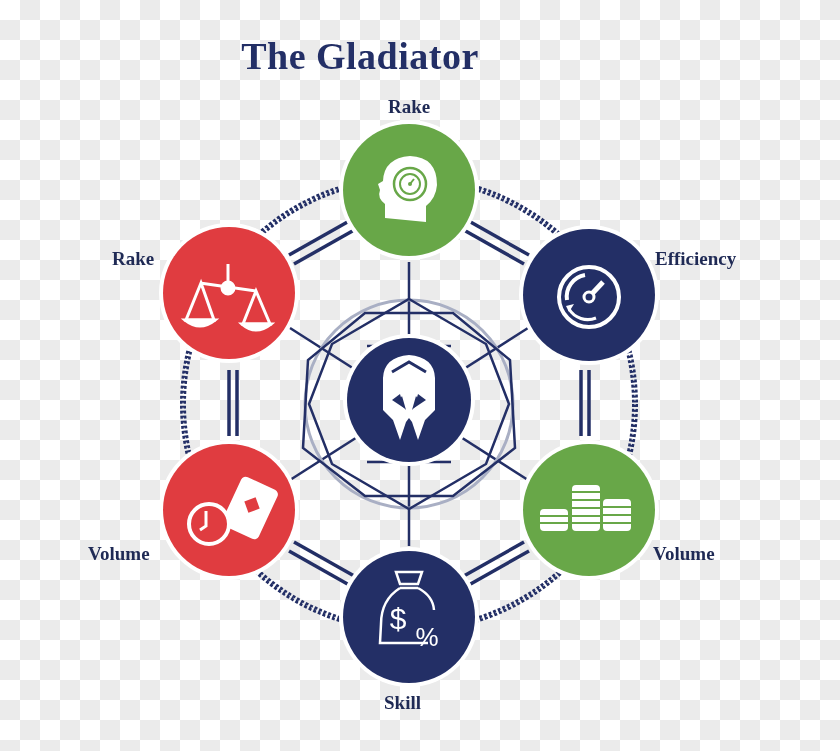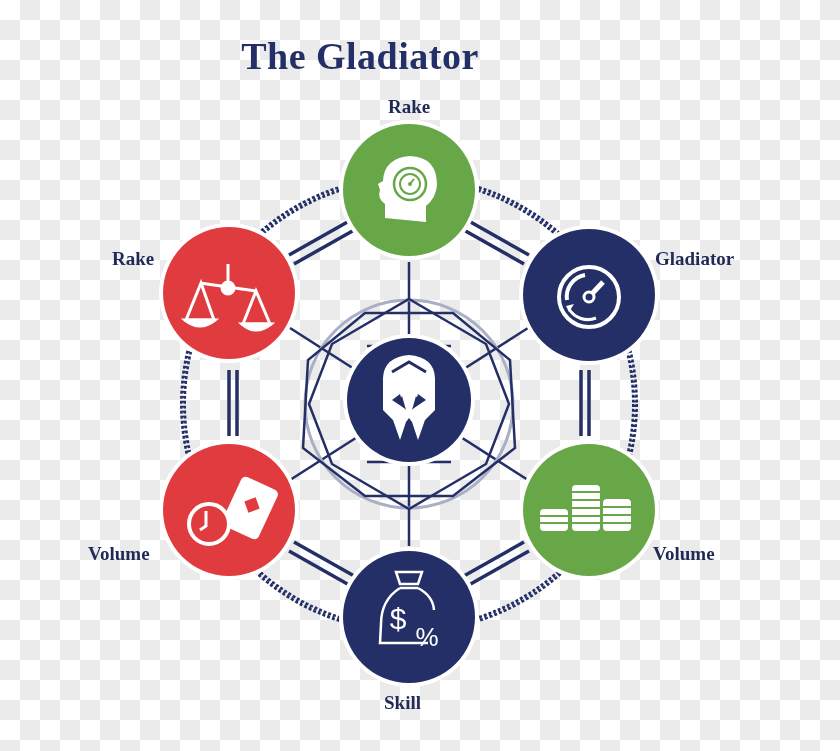--- a/index.html
+++ b/index.html
@@ -22,21 +22,21 @@
     white-space:nowrap;
   }
   svg.diagram { position:absolute; left:0; top:0; }
 </style>
 </head>
 <body>
 
 <div class="title">The Gladiator</div>
 
 <div class="label" style="left:388px; top:96px;">Rake</div>
-<div class="label" style="left:655px; top:248px;">Gladiator</div>
+<div class="label" style="left:655px; top:248px;">Efficiency</div>
 <div class="label" style="left:653px; top:543px;">Volume</div>
 <div class="label" style="left:384px; top:692px;">Skill</div>
 <div class="label" style="left:88px; top:543px;">Volume</div>
 <div class="label" style="left:112px; top:248px;">Rake</div>
 
 <svg class="diagram" width="840" height="751" viewBox="0 0 840 751">
   <defs>
     <pattern id="zig" x="0" y="0" width="6" height="7" patternUnits="userSpaceOnUse">
       <polygon points="0,0 6,0 3,7" fill="#232f66"></polygon>
     </pattern>

